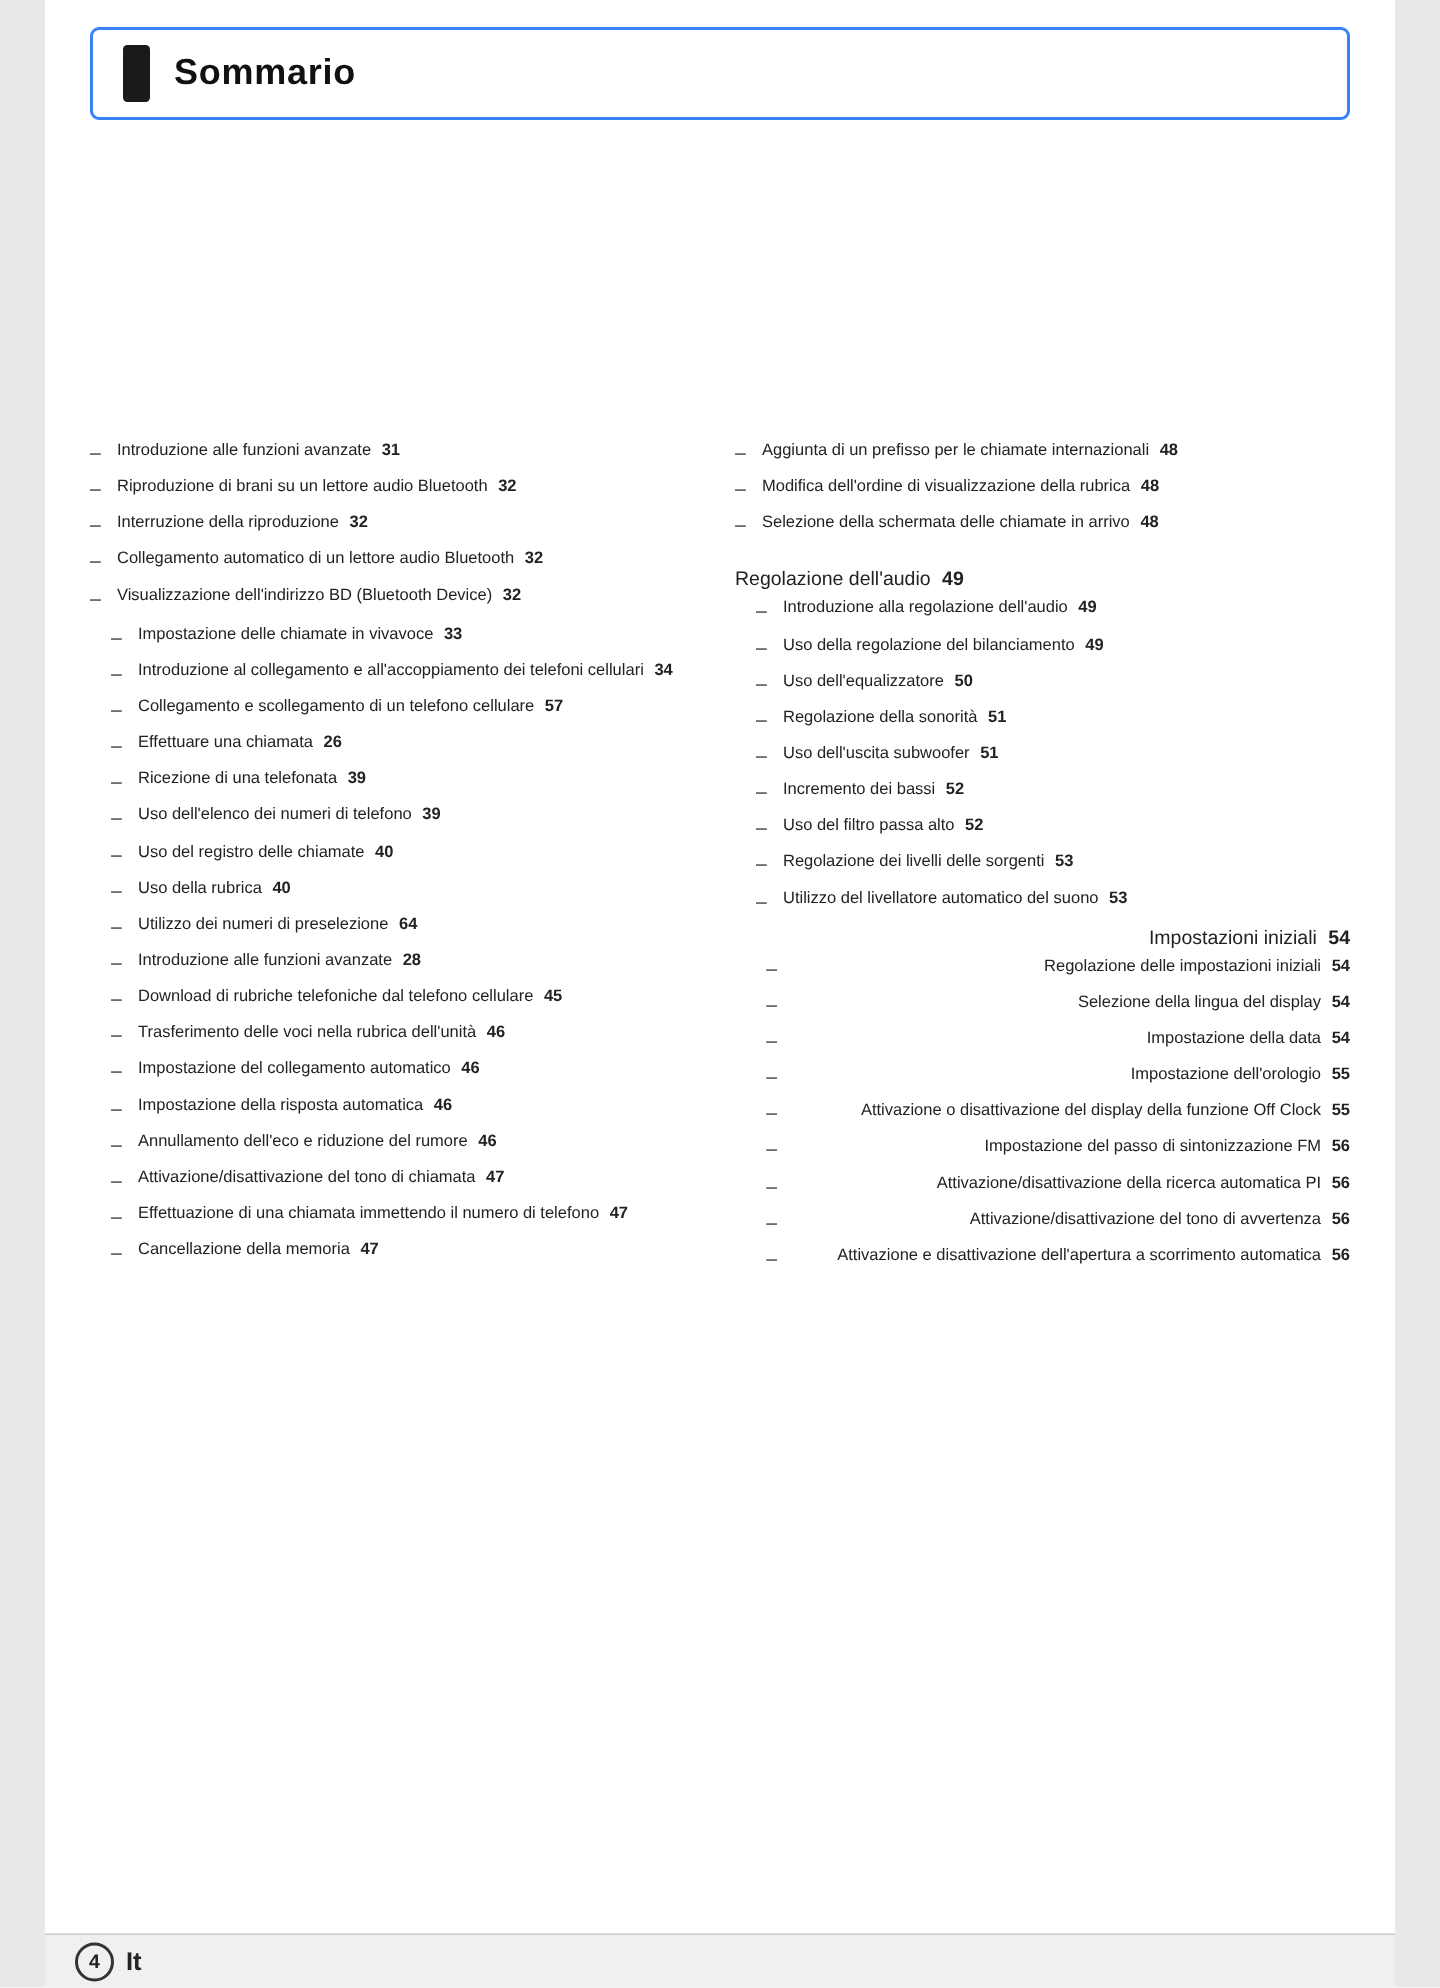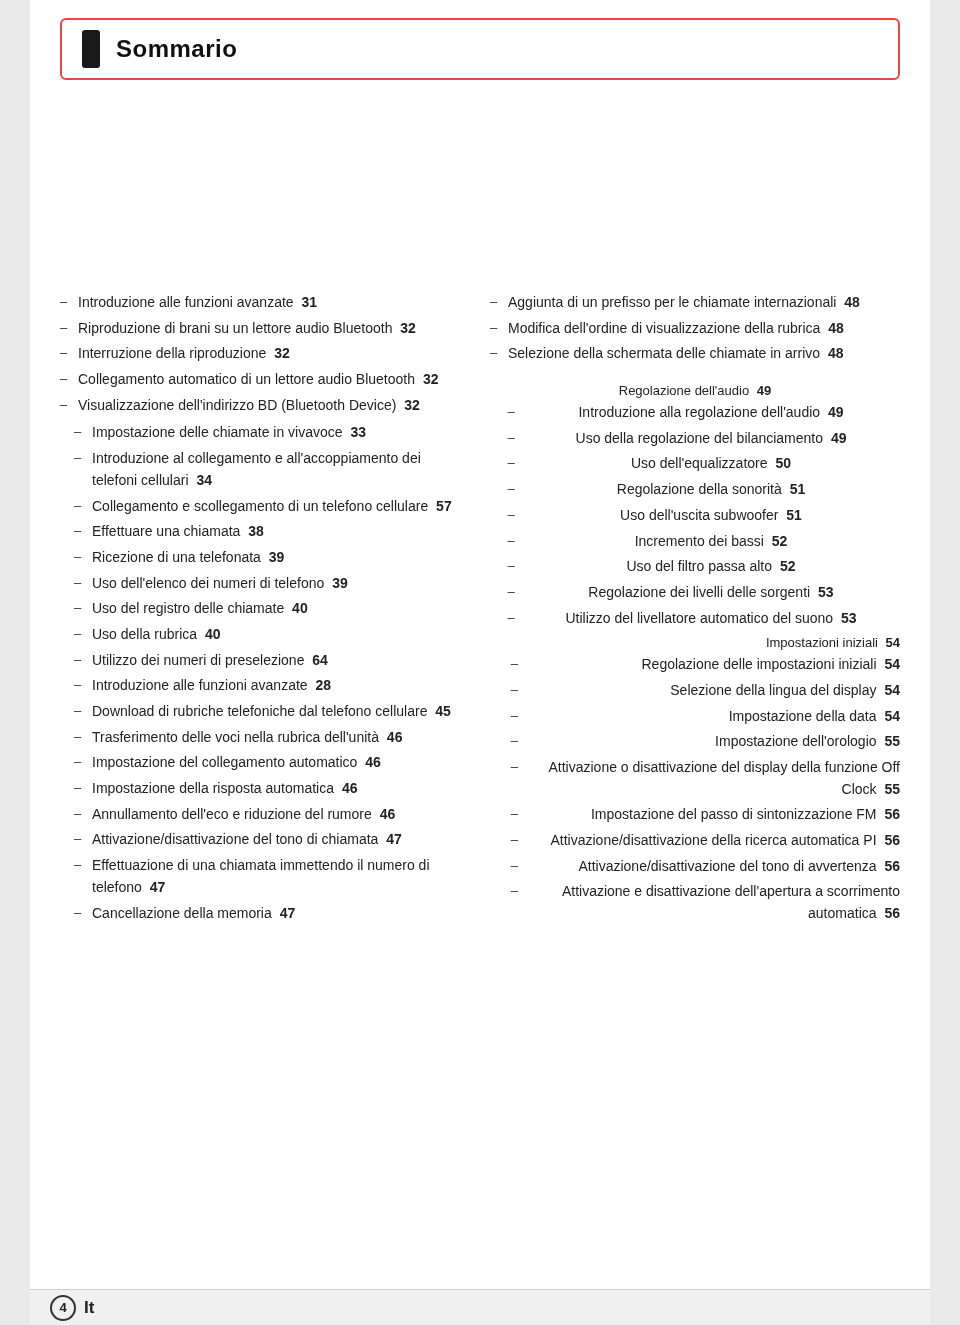--- a/index.html
+++ b/index.html
@@ -29,21 +29,21 @@
     .header {
       background: #fff;
       padding: 18px 30px 12px 30px;
       border-bottom: none;
     }
 
     .header-title-bar {
       display: flex;
       align-items: center;
       background: #fff;
-      border: 2px solid #ef4444;
+      border: 2px solid #3b82f6;
       border-radius: 6px;
       padding: 10px 20px;
       margin-bottom: 0;
     }
 
     .black-bar {
       width: 18px;
       height: 38px;
       background: #1a1a1a;
       border-radius: 3px;
@@ -83,21 +83,21 @@
 
     .dash {
       min-width: 14px;
       margin-right: 4px;
       color: #333;
       font-size: 13px;
     }
 
     .item-text {
       flex: 1;
-      font-size: 14px;
+      font-size: 11px;
       color: #222;
     }
 
     .page-num {
       font-weight: bold;
       margin-left: 4px;
       white-space: nowrap;
     }
 
     .section-title {
@@ -197,21 +197,21 @@
           <div class="toc-item">
             <span class="dash">–</span>
             <span class="item-text">Introduzione al collegamento e all'accoppiamento dei telefoni cellulari <span class="page-num">34</span></span>
           </div>
           <div class="toc-item">
             <span class="dash">–</span>
             <span class="item-text">Collegamento e scollegamento di un telefono cellulare <span class="page-num">57</span></span>
           </div>
           <div class="toc-item">
             <span class="dash">–</span>
-            <span class="item-text">Effettuare una chiamata <span class="page-num">38</span></span>
+            <span class="item-text">Effettuare una chiamata <span class="page-num">26</span></span>
           </div>
           <div class="toc-item">
             <span class="dash">–</span>
             <span class="item-text">Ricezione di una telefonata <span class="page-num">39</span></span>
           </div>
           <div class="toc-item">
             <span class="dash">–</span>
             <span class="item-text">Uso dell'elenco dei numeri di telefono <span class="page-num">39</span></span>
           </div>
           <div class="toc-item">
@@ -276,21 +276,21 @@
         <div class="toc-item">
           <span class="dash">–</span>
           <span class="item-text">Modifica dell'ordine di visualizzazione della rubrica <span class="page-num">48</span></span>
         </div>
         <div class="toc-item">
           <span class="dash">–</span>
           <span class="item-text">Selezione della schermata delle chiamate in arrivo <span class="page-num">48</span></span>
         </div>
       </div>
 
-      <div style="margin-top:18px;text-align:center;">
+      <div style="margin-top:18px;">
         <div class="section-title">
           Regolazione dell'audio <span class="page-num">49</span>
         </div>
         <div class="indent-1">
           <div class="toc-item">
             <span class="dash">–</span>
             <span class="item-text">Introduzione alla regolazione dell'audio <span class="page-num">49</span></span>
           </div>
           <div class="toc-item">
             <span class="dash">–</span>

